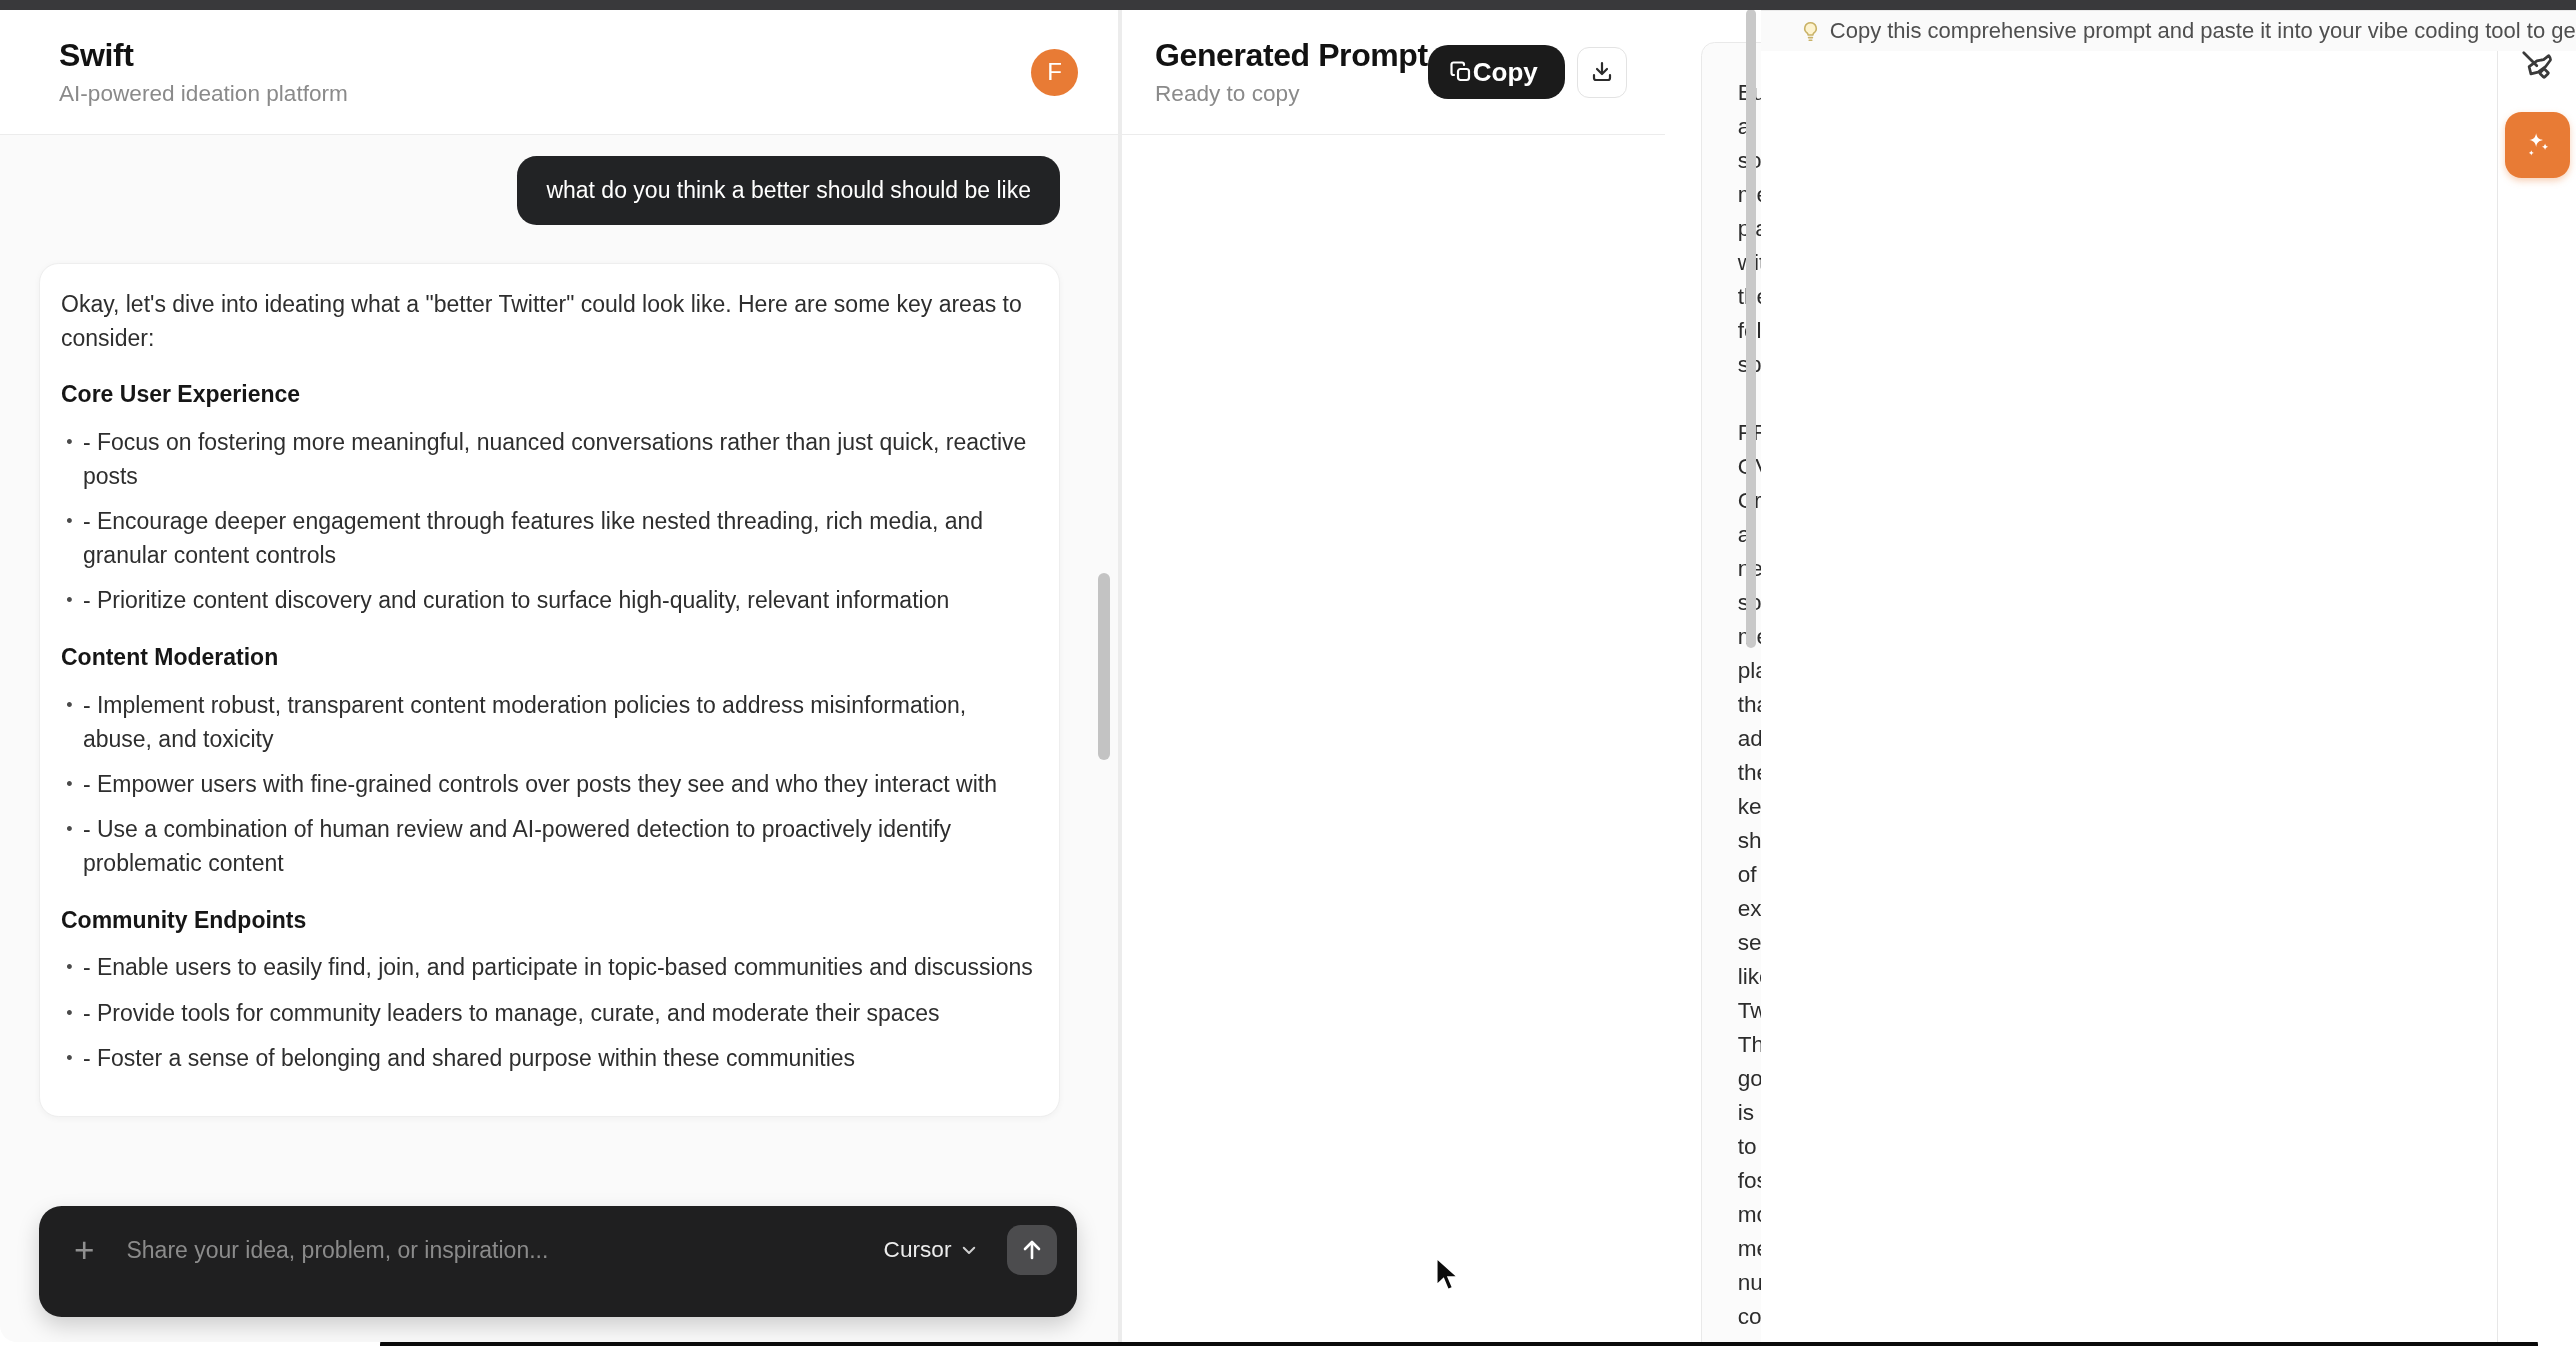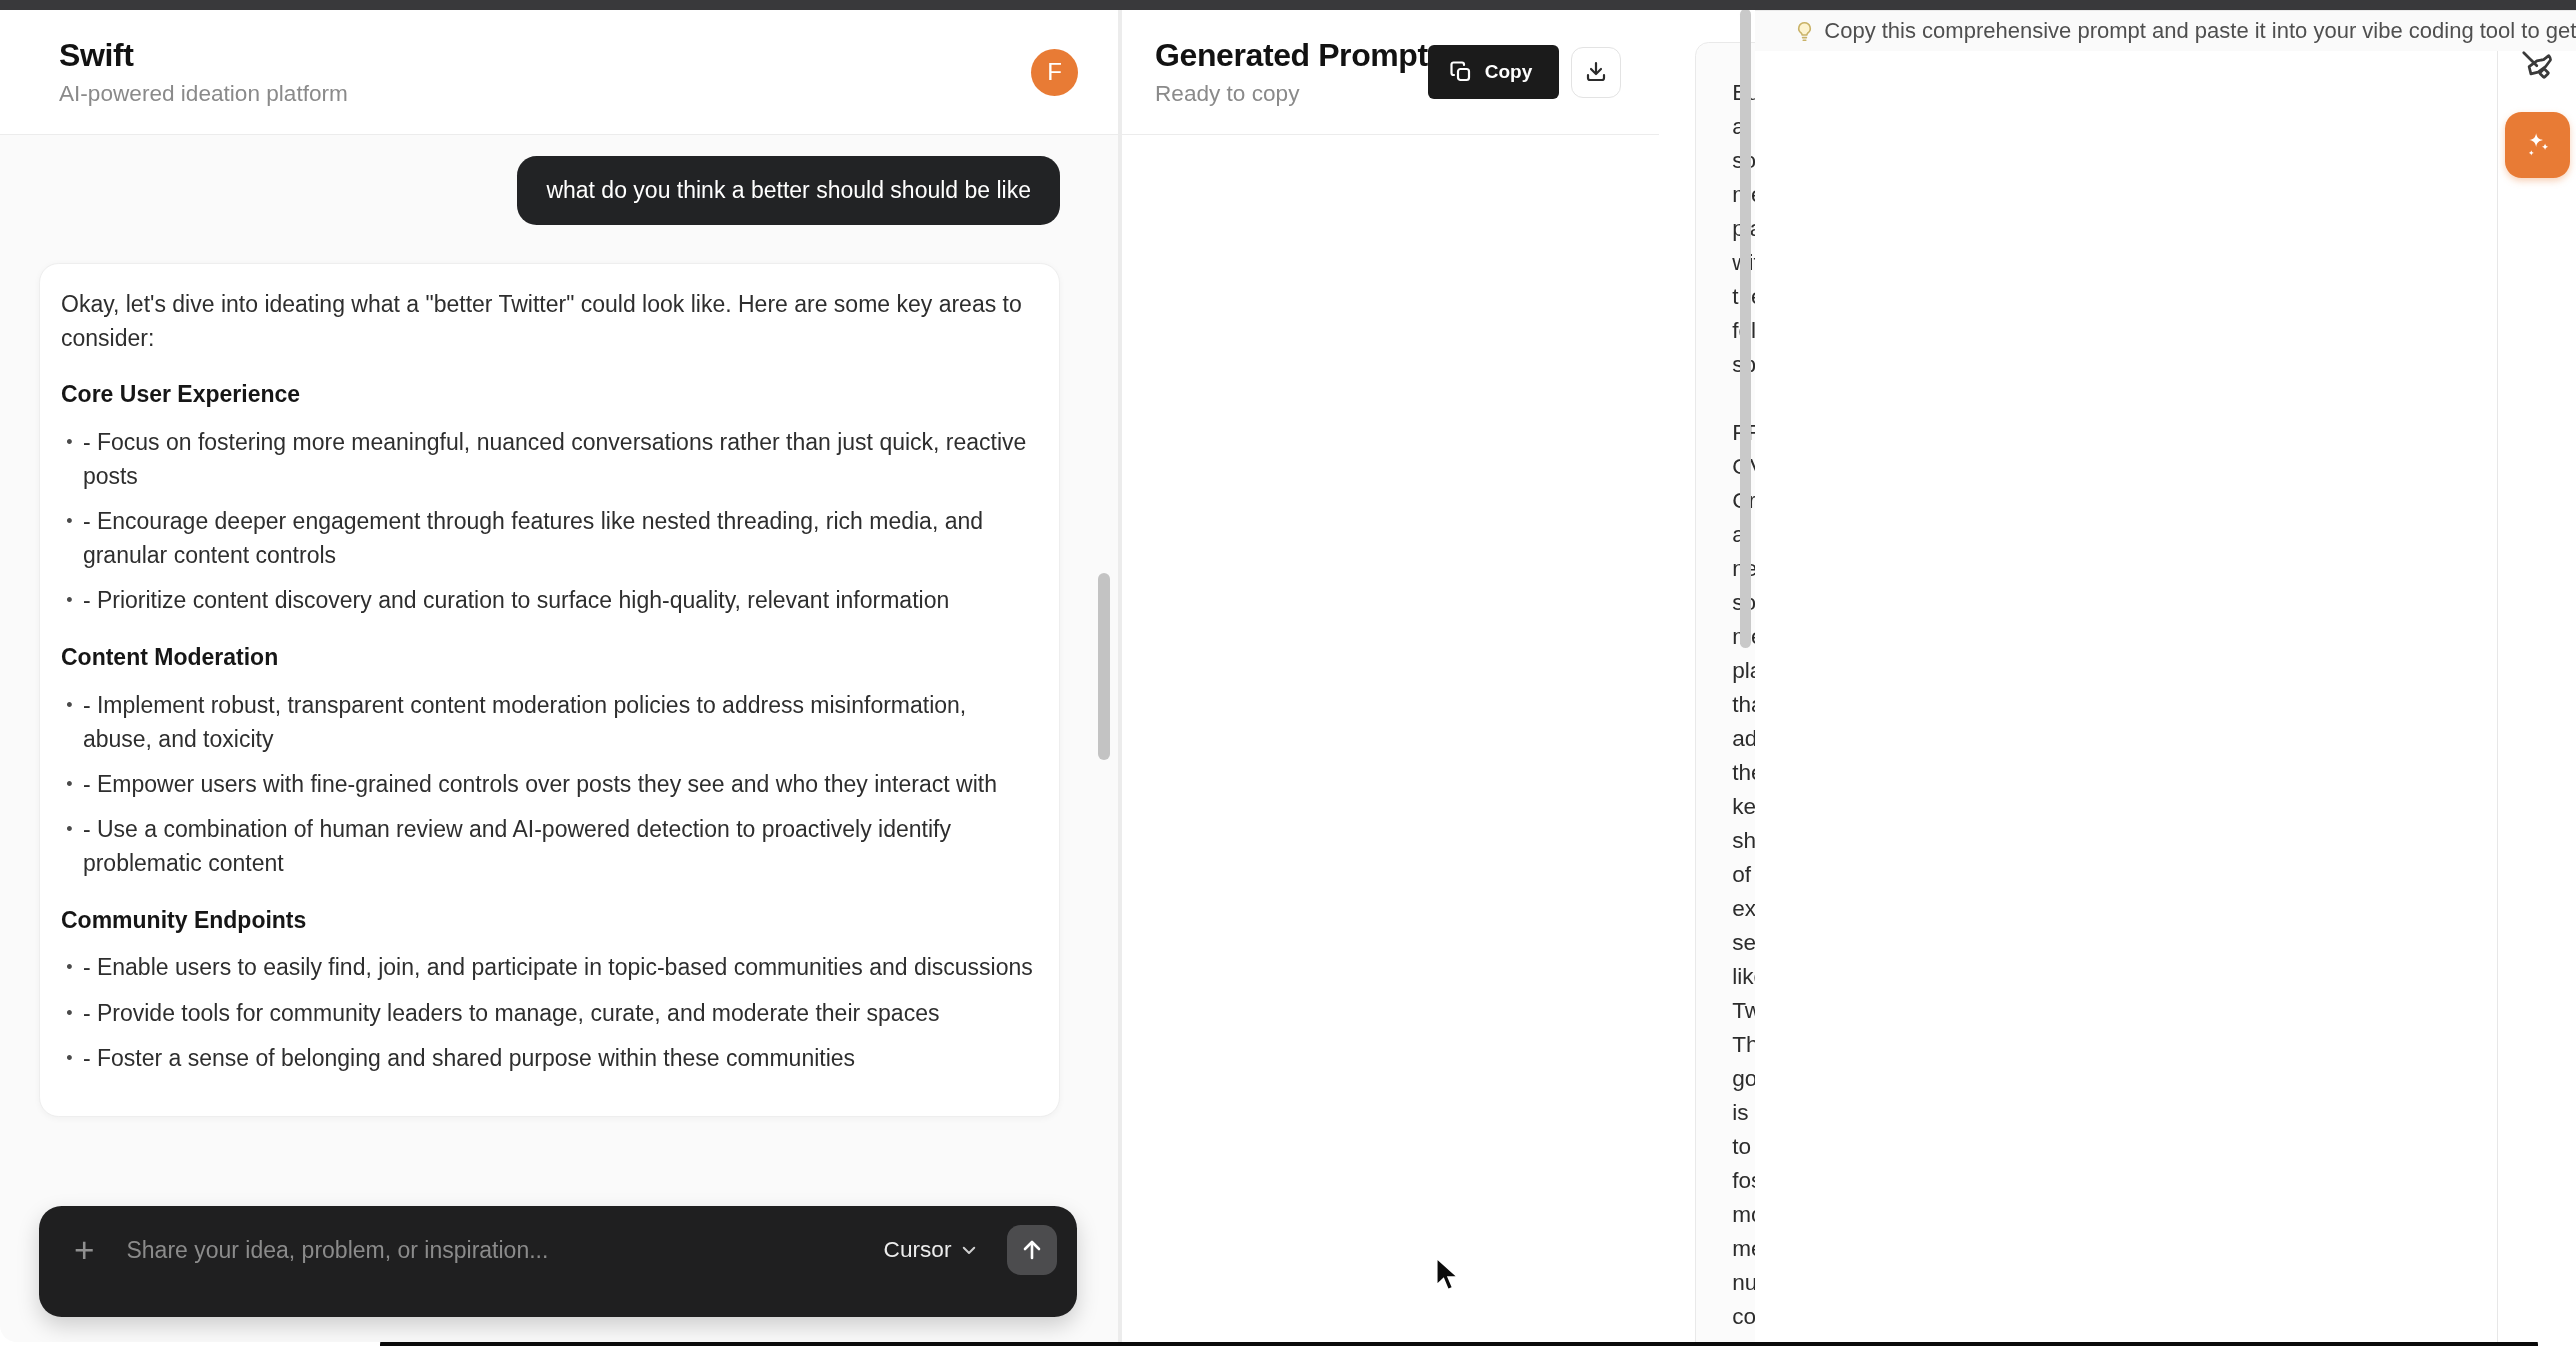--- a/index.html
+++ b/index.html
@@ -48,22 +48,22 @@
   .composer .ph { margin-left:32px; font-size:23px; color:#8b8b8b; line-height:54px; cursor:text; flex:1; }
   .model-select { display:flex; align-items:center; height:54px; gap:9px; color:#ececec; font-size:22.6px; cursor:pointer; }
   .send-btn { width:50px; height:50px; margin-left:29px; margin-top:2.3px; border:none; border-radius:13.6px;
               background:#4c4c4e; display:flex; align-items:center; justify-content:center; cursor:pointer; }
 
   
   .right-panel { flex:1; display:flex; flex-direction:row; position:relative; background:#fff;
                  border-right:1.5px solid #e7e7e7; }
   .right-panel .panel-header { padding:0 38px 0 33px; }
   .header-actions { display:flex; align-items:center; gap:12px; }
-  .copy-btn { height:54px; padding:0 27px 0 21px; border:none; border-radius:6px; background:#1b1b1b;
-              color:#fff; font-size:19px; font-weight:600; display:flex; align-items:center; gap:12px;
+  .copy-btn { height:54px; padding:0 27px 0 21px; border:none; border-radius:20px; background:#1b1b1b;
+              color:#fff; font-size:26px; font-weight:600; display:flex; align-items:center; 
               font-family:inherit; cursor:pointer; }
   .dl-btn { width:50px; height:51px; background:#fff; border:1.5px solid #e3e3e3; border-radius:12px;
             display:flex; align-items:center; justify-content:center; cursor:pointer; }
 
   .prompt-area { flex:1; overflow:hidden; position:relative; padding:32px 60px 0 36px; background:#fff; }
   .prompt-card { background:#fbfbfb; border:1.5px solid #e9e9e9; border-radius:13.6px;
                  padding:33px 36px; height:calc(100% + 30px); overflow:hidden; }
   .prompt-text { white-space:pre-line; font-size:22.6px; line-height:34px; color:#2c2c2c; }
   .thumb-right { right:4.5px; top:-1.5px; width:10.5px; height:639px; background:#c9c9c9; }
 

